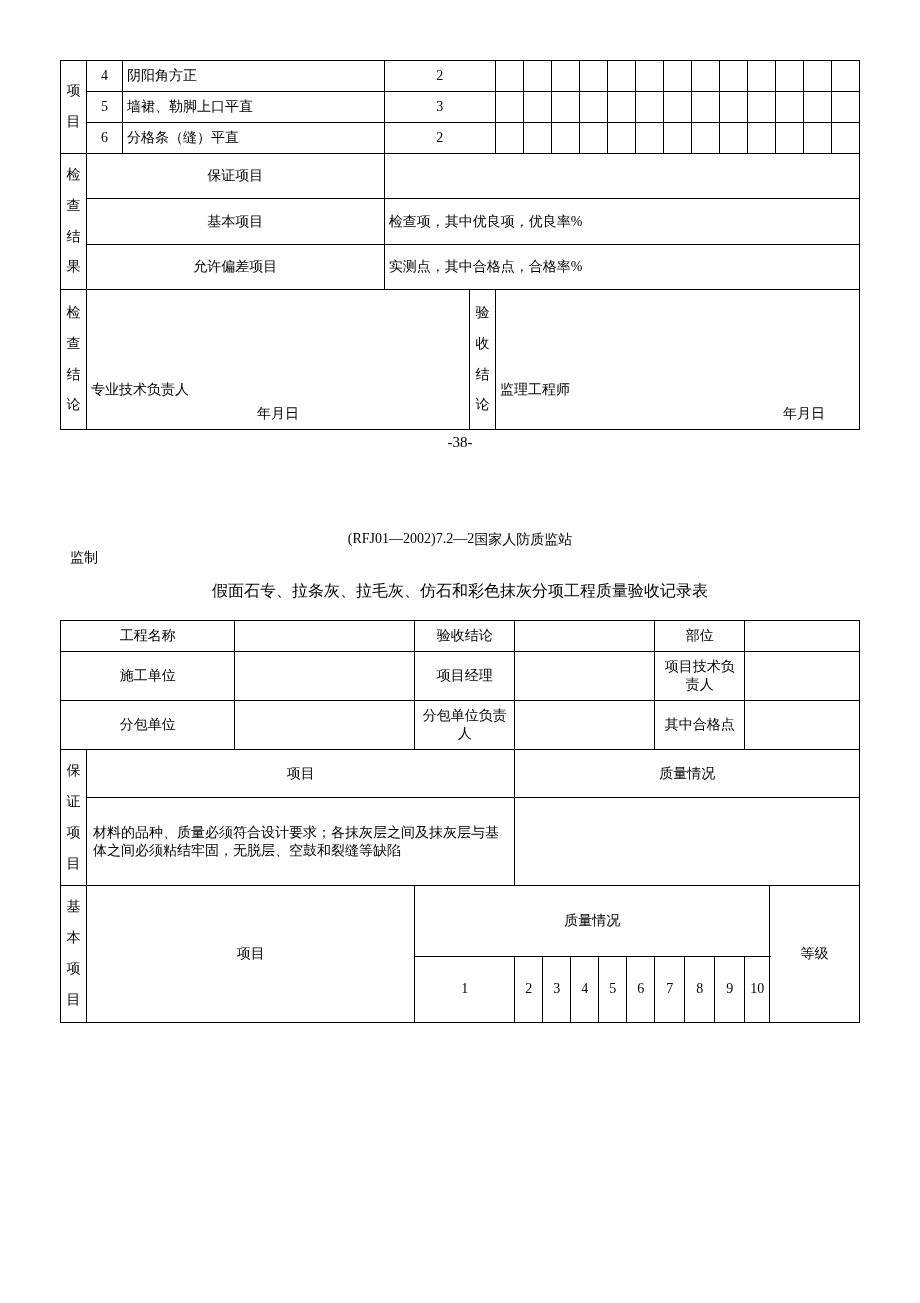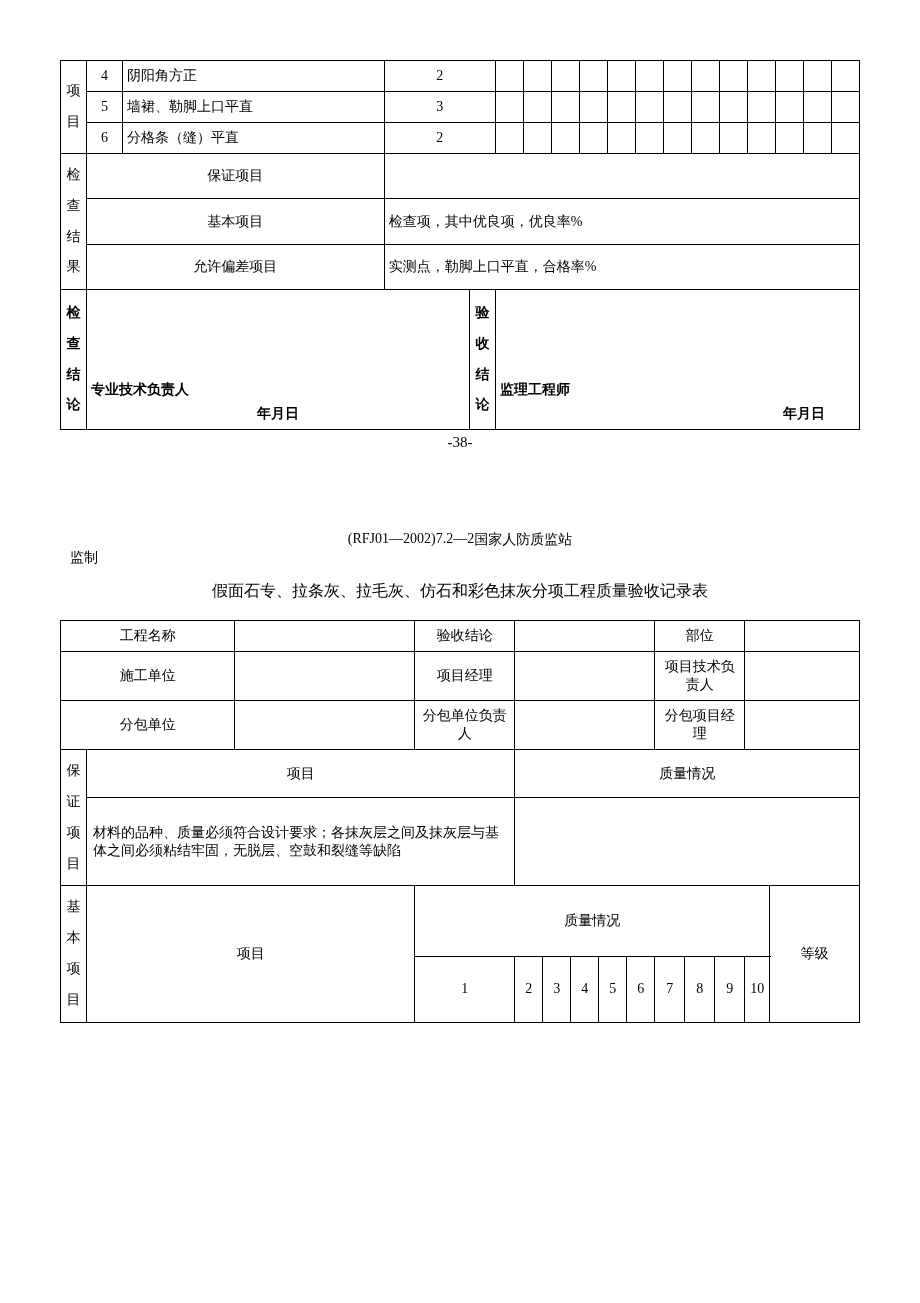--- a/index.html
+++ b/index.html
@@ -7,21 +7,21 @@
     table { border-collapse: collapse; width: 100%; }
     td, th { border: 1px solid #000; padding: 6px 4px; vertical-align: middle; }
     .center { text-align: center; }
     .right { text-align: right; }
     .vlabel { width: 26px; text-align: center; line-height: 2.2; }
     .small-col { width: 28px; }
     .page-num { text-align: center; margin: 4px 0 40px 0; font-size: 15px; }
     .doc-header { margin: 80px 0 10px 0; font-size: 14px; padding: 0 10px; }
     .doc-header-row { display: flex; justify-content: center; }
     .title { text-align: center; font-size: 16px; margin: 14px 0 18px 0; font-weight: normal; }
-    .tall-row td { height: 50px; font-weight: bold; }
+    .tall-row td { height: 50px; }
   </style>
 </head>
 <body>
 
 <table>
   <tbody>
       <tr>
     <td class="vlabel" rowspan="3">项目</td>
     <td class="center" style="width:36px">4</td>
     <td colspan="2">阴阳角方正</td>
@@ -81,21 +81,21 @@
     <td class="vlabel" rowspan="3">检查结果</td>
     <td colspan="2" class="center">保证项目</td>
     <td colspan="16"></td>
   </tr>
   <tr>
     <td colspan="2" class="center">基本项目</td>
     <td colspan="16">检查项，其中优良项，优良率%</td>
   </tr>
   <tr>
     <td colspan="2" class="center">允许偏差项目</td>
-    <td colspan="16">实测点，勒脚上口平直，合格率%</td>
+    <td colspan="16">实测点，其中合格点，合格率%</td>
   </tr>
 
   <tr class="tall-row">
     <td class="vlabel" rowspan="2" style="height:140px">检查结论</td>
     <td colspan="4" rowspan="2" style="vertical-align:bottom">
       <div>专业技术负责人</div>
       <div class="center" style="margin-top:6px">年月日</div>
     </td>
     <td class="vlabel" rowspan="2">验收结论</td>
     <td colspan="13" rowspan="2" style="vertical-align:bottom">
@@ -135,21 +135,21 @@
     <td class="center">项目经理</td>
     <td colspan="5"></td>
     <td colspan="3" class="center">项目技术负责人</td>
     <td colspan="3"></td>
   </tr>
   <tr>
     <td colspan="2" class="center">分包单位</td>
     <td></td>
     <td class="center">分包单位负责人</td>
     <td colspan="5"></td>
-    <td colspan="3" class="center">分包项目经理</td>
+    <td colspan="3" class="center">其中合格点</td>
     <td colspan="3"></td>
   </tr>
 
   <tr>
     <td class="vlabel" rowspan="2">保证项目</td>
     <td colspan="3" class="center">项目</td>
     <td colspan="11" class="center">质量情况</td>
   </tr>
   <tr>
     <td colspan="3" style="padding:10px 6px">材料的品种、质量必须符合设计要求；各抹灰层之间及抹灰层与基体之间必须粘结牢固，无脱层、空鼓和裂缝等缺陷</td>

